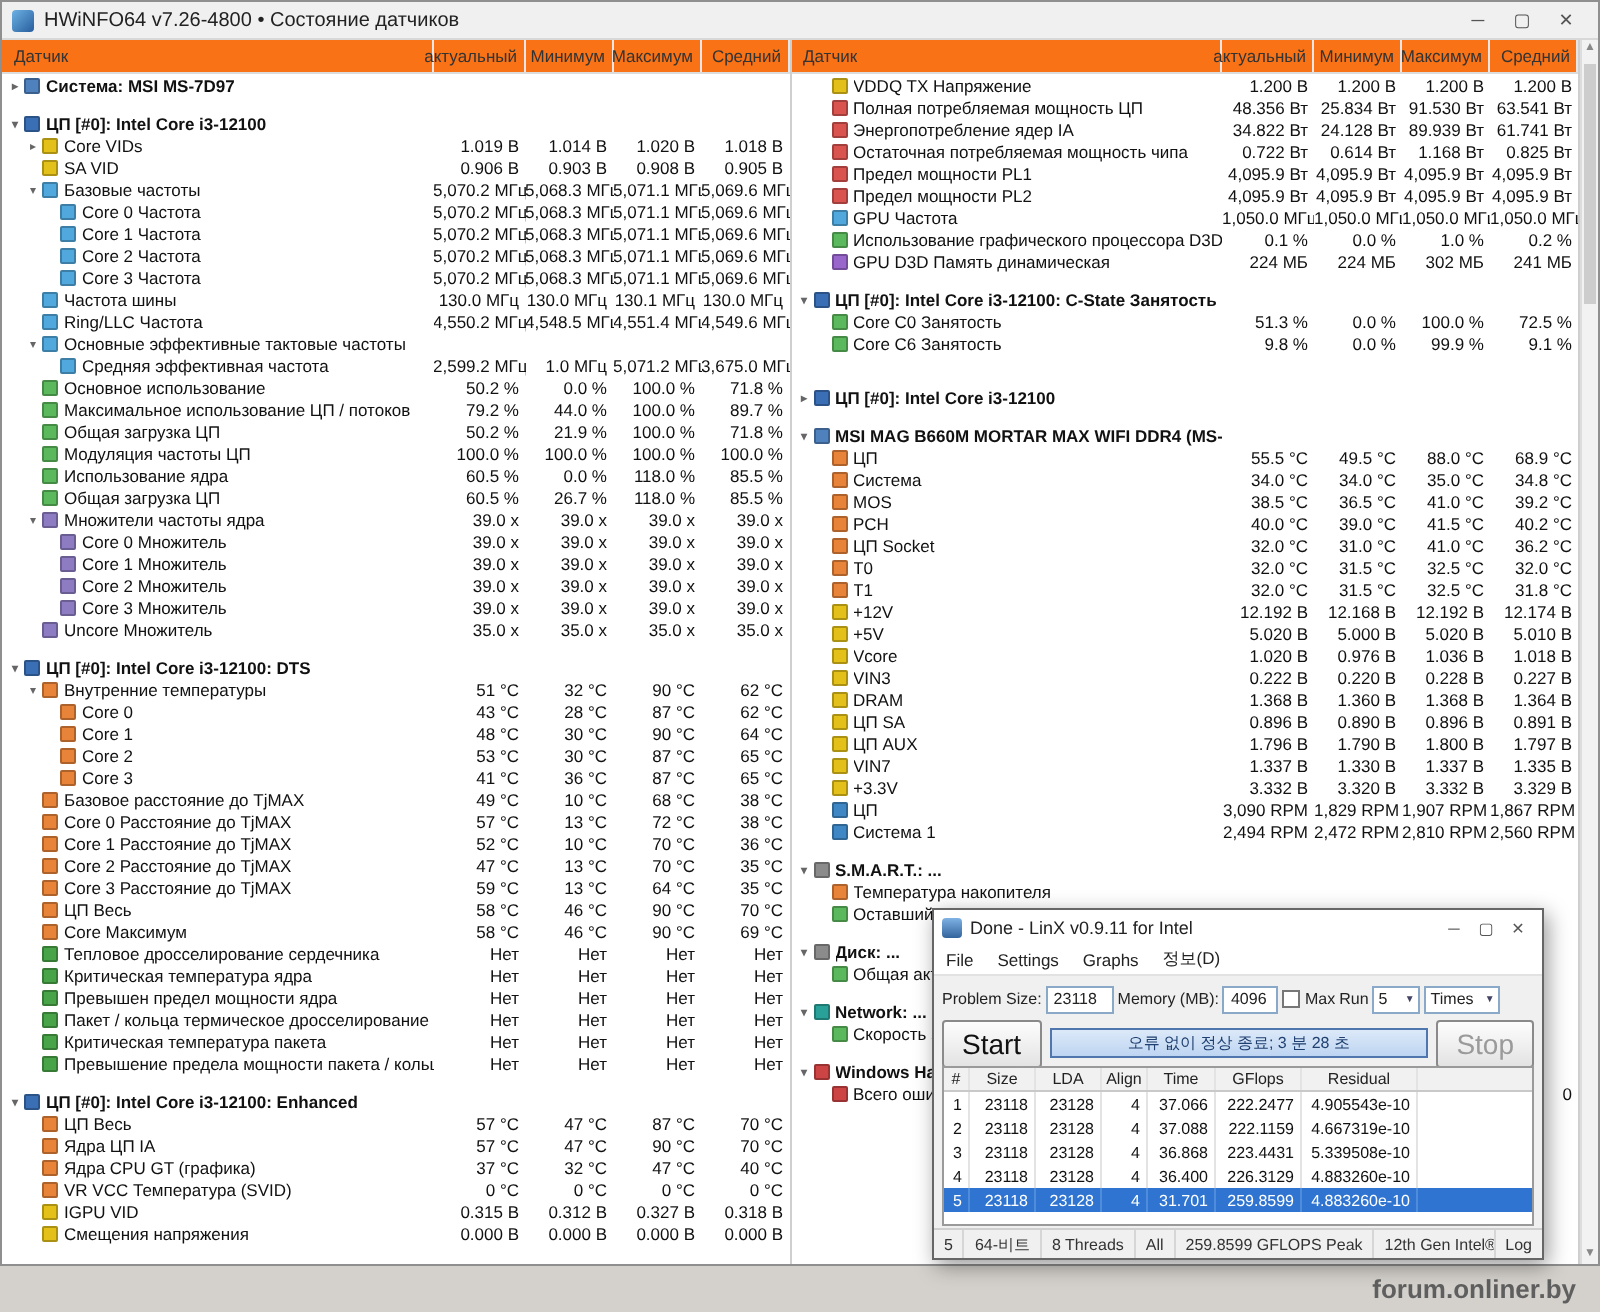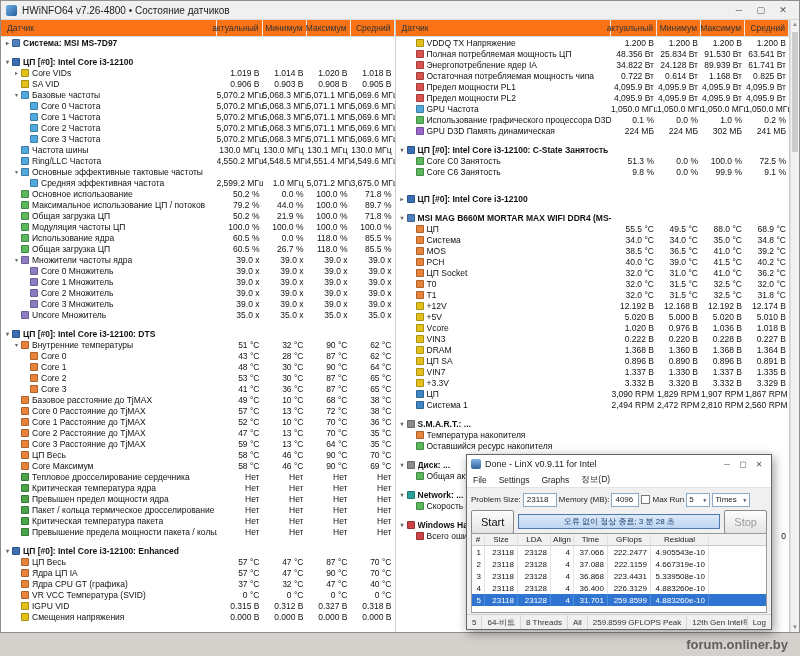--- a/index.html
+++ b/index.html
@@ -62,21 +62,21 @@
     padding: 0 3px; display: flex; align-items: center; }
   .tin.ps { width: 34px; } .tin.mem { width: 28px; }
   .chk { width: 9px; height: 9px; border: 1px solid #777; background: #fff; flex: none; }
   .combo { background: #fff; border: 1px solid #8aa8c8; height: 14px; font-size: 8px;
     padding: 0 2px; display: flex; align-items: center; justify-content: space-between; }
   .combo.run { width: 24px; } .combo.unit { width: 38px; }
   .combo .arr { font-size: 5px; color: #446; margin-left: 2px; }
   .linx-run { height: 21px; display: flex; align-items: center; gap: 4px;
     padding: 0 4px; flex: none; }
   .btn { height: 16px; padding: 11px 9px; background: linear-gradient(#fdfdfd, #e3e3e3);
-    border: 1px solid #8a8a8a; border-radius: 2px; font-size: 11px; color: #111;
+    border: 1px solid #8a8a8a; border-radius: 2px; font-size: 14px; color: #111;
     display: flex; align-items: center; }
   .btn.disabled { color: #9a9a9a; }
   .progress { flex: 1; height: 15px; border: 1px solid #4f77ae;
     background: linear-gradient(#dce9f8, #bed5f2); display: flex; align-items: center;
     justify-content: center; font-size: 8px; color: #1e3f6f; overflow: hidden; }
   .linx-table { margin: 1px 4px; background: #fff; border: 1px solid #9a9a9a;
     flex: 1; font-size: 8px; overflow: hidden; }
   .lt-row { display: flex; height: 12px; align-items: stretch; color: #111; }
   .lt-row.lt-head { background: #f1f1f1; border-bottom: 1px solid #c9c9c9; color: #222; }
   .lt-cell { border-right: 1px solid #e3e3e3; text-align: right; padding: 0 3px;
@@ -833,20 +833,29 @@
             <span class="sval v3">1.364 В</span>
           </div>
           <div class="srow">
             <span class="exp" style="margin-left: 11px;"></span>
             <span class="sicon" style="background: rgb(227, 193, 26);"></span>
             <span class="slabel">ЦП SA</span>
             <span class="sval v0">0.896 В</span>
             <span class="sval v1">0.890 В</span>
             <span class="sval v2">0.896 В</span>
             <span class="sval v3">0.891 В</span>
+          </div>
+          <div class="srow">
+            <span class="exp" style="margin-left: 11px;"></span>
+            <span class="sicon" style="background: rgb(227, 193, 26);"></span>
+            <span class="slabel">ЦП AUX</span>
+            <span class="sval v0">1.796 В</span>
+            <span class="sval v1">1.790 В</span>
+            <span class="sval v2">1.800 В</span>
+            <span class="sval v3">1.797 В</span>
           </div>
           <div class="srow">
             <span class="exp" style="margin-left: 11px;"></span>
             <span class="sicon" style="background: rgb(227, 193, 26);"></span>
             <span class="slabel">VIN7</span>
             <span class="sval v0">1.337 В</span>
             <span class="sval v1">1.330 В</span>
             <span class="sval v2">1.337 В</span>
             <span class="sval v3">1.335 В</span>
           </div>

